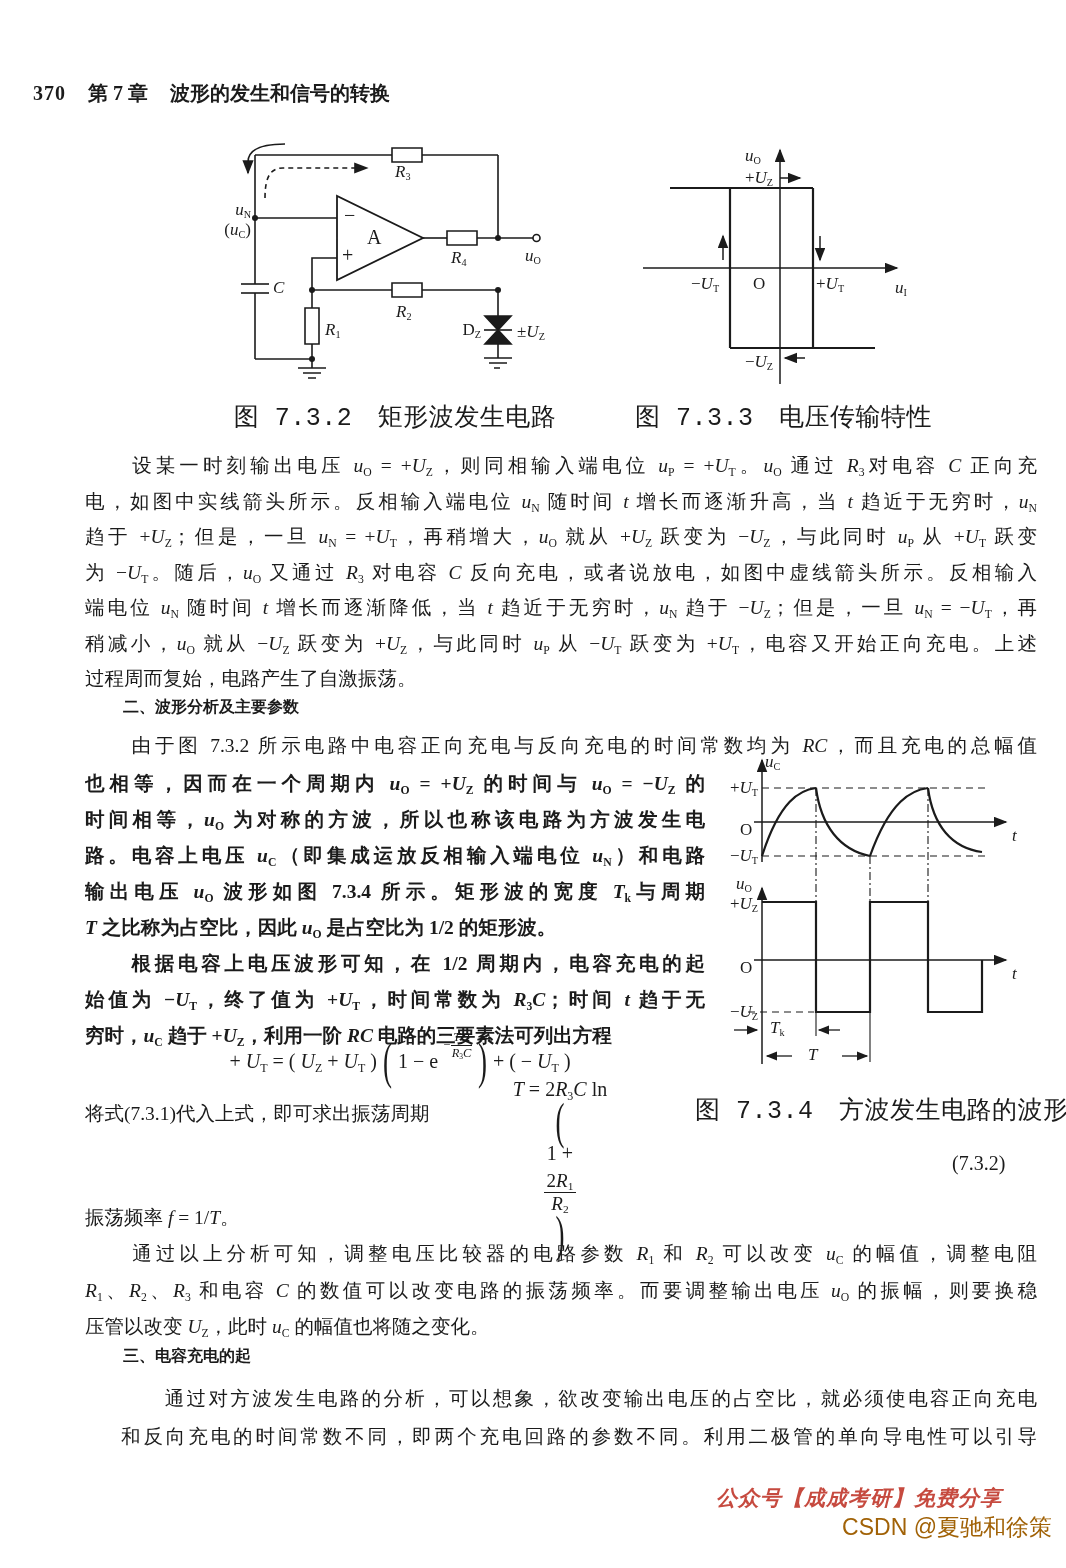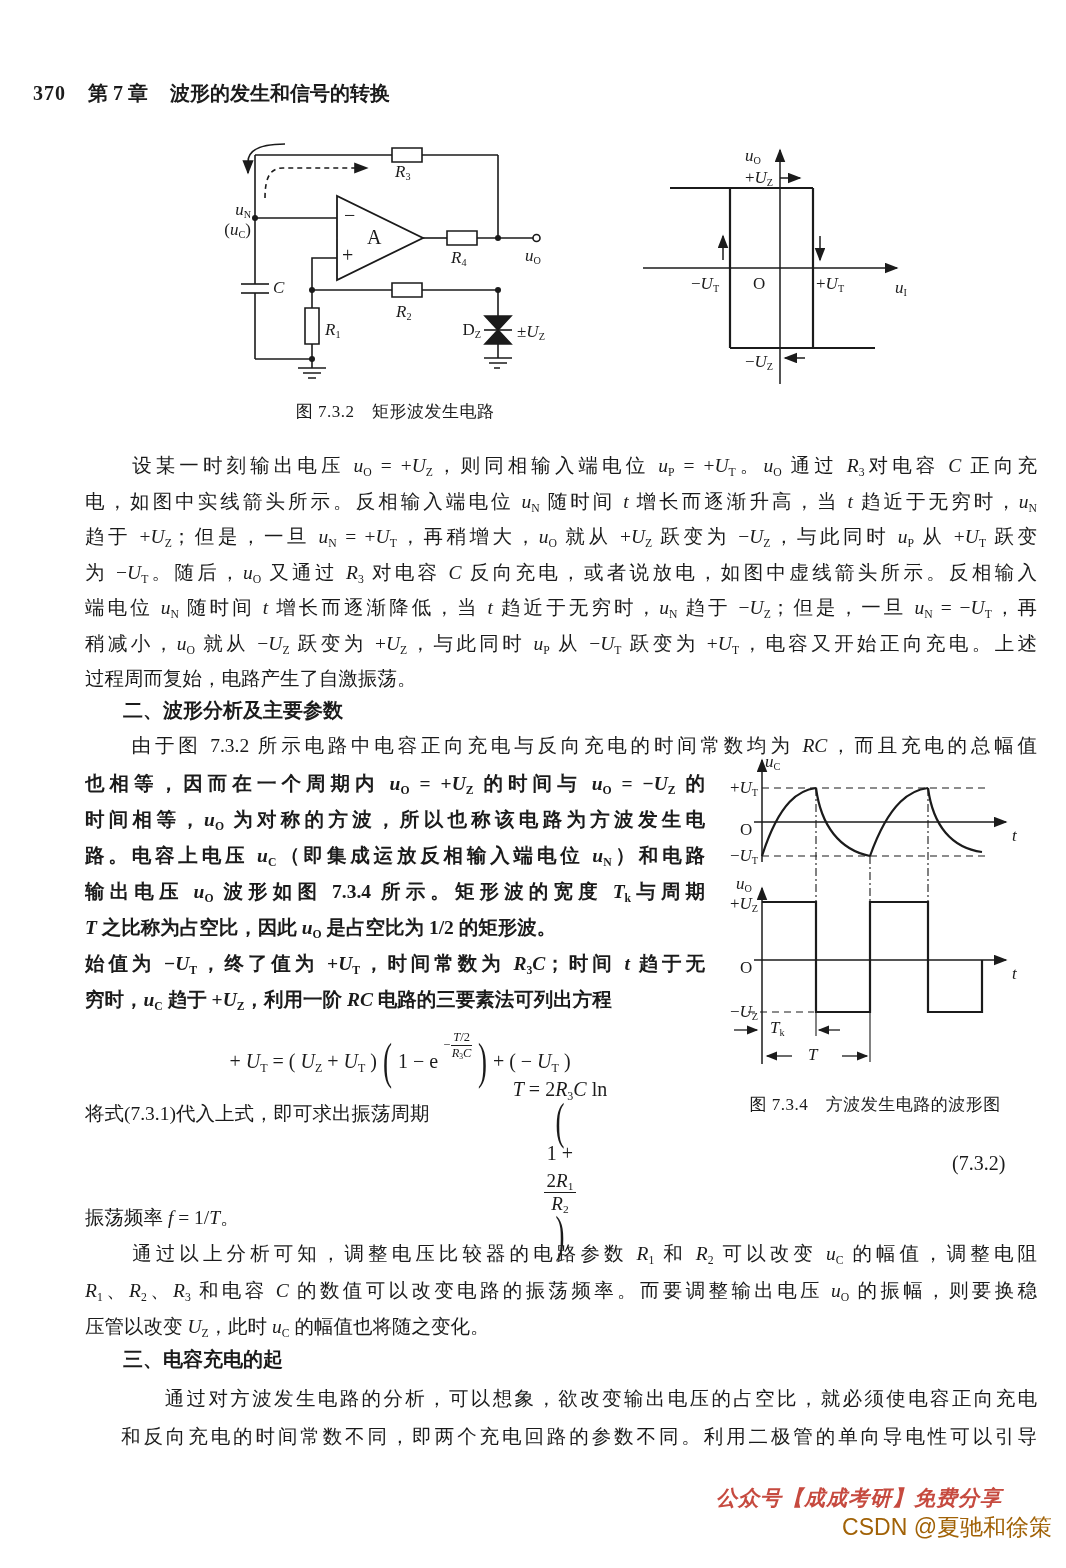--- a/index.html
+++ b/index.html
@@ -7,22 +7,22 @@
         font-family:"Liberation Serif","DejaVu Serif",serif;color:#1b1b1b;overflow:hidden;}
   .abs{position:absolute;}
   .hdr{font-size:20px;font-weight:bold;display:flex;gap:22px;align-items:baseline;}
   .hdr .num{letter-spacing:1px;}
   .ln{font-size:19.5px;height:35.5px;line-height:35.5px;text-align:justify;text-align-last:justify;
       overflow:hidden;word-break:break-all;}
   .ln.last{text-align-last:left;}
   .col38 .ln{height:38px;line-height:38px;margin-left:36px;}
   .col36 .ln{height:36px;line-height:36px;}
   .col365 .ln{height:36.5px;line-height:36.5px;}
-  .hd{font-family:"Liberation Sans","DejaVu Sans",sans-serif;font-weight:bold;font-size:20px;}
-  .cap{font-size:17px;text-align:center;letter-spacing:0.5px;white-space:nowrap;}
+  .hd{font-family:"Liberation Sans","DejaVu Sans",sans-serif;font-weight:bold;font-size:16px;}
+  .cap{font-size:25px;text-align:center;letter-spacing:0.5px;white-space:nowrap;font-family:Liberation Mono, monospace;}
   sub{font-size:0.6em;vertical-align:-0.3em;line-height:0;}
   i{font-style:italic;}
   .fig{position:absolute;}
   .fig svg{position:absolute;left:0;top:0;}
   .lbl{position:absolute;font-size:17px;line-height:1.15;white-space:nowrap;}
   .lbl.r{text-align:right;}
   .lbl.big{font-size:20px;}
   .formula{display:flex;align-items:center;justify-content:center;font-size:20px;gap:5px;}
   .bp{display:inline-block;transform:scaleY(1.9);font-size:27px;font-weight:400;padding:0 1px;}
   .frac{display:inline-flex;flex-direction:column;text-align:center;vertical-align:middle;line-height:1.15;}
@@ -135,20 +135,21 @@
       </g>
     </svg>
     <div class="lbl" style="left:110px;top:6px;"><i>u</i><sub>O</sub></div>
     <div class="lbl r" style="left:90px;top:28px;width:48px;">+<i>U</i><sub>Z</sub></div>
     <div class="lbl" style="left:56px;top:134px;">−<i>U</i><sub>T</sub></div>
     <div class="lbl" style="left:118px;top:134px;">O</div>
     <div class="lbl" style="left:181px;top:134px;">+<i>U</i><sub>T</sub></div>
     <div class="lbl" style="left:260px;top:138px;"><i>u</i><sub>I</sub></div>
     <div class="lbl r" style="left:90px;top:212px;width:48px;">−<i>U</i><sub>Z</sub></div>
   </div>
+  <div class="abs cap" style="left:635px;top:400px;width:290px;">图 7.3.3　电压传输特性</div>
 
   <div class="abs" style="left:85px;top:448px;width:952px;">
     <div class="ln">　　设某一时刻输出电压 <i>u</i><sub>O</sub> = +<i>U</i><sub>Z</sub>，则同相输入端电位 <i>u</i><sub>P</sub> = +<i>U</i><sub>T</sub>。<i>u</i><sub>O</sub> 通过 <i>R</i><sub>3</sub>对电容 <i>C</i> 正向充</div>
     <div class="ln">电，如图中实线箭头所示。反相输入端电位 <i>u</i><sub>N</sub> 随时间 <i>t</i> 增长而逐渐升高，当 <i>t</i> 趋近于无穷时，<i>u</i><sub>N</sub></div>
     <div class="ln">趋于 +<i>U</i><sub>Z</sub>；但是，一旦 <i>u</i><sub>N</sub> = +<i>U</i><sub>T</sub>，再稍增大，<i>u</i><sub>O</sub> 就从 +<i>U</i><sub>Z</sub> 跃变为 −<i>U</i><sub>Z</sub>，与此同时 <i>u</i><sub>P</sub> 从 +<i>U</i><sub>T</sub> 跃变</div>
     <div class="ln">为 −<i>U</i><sub>T</sub>。随后，<i>u</i><sub>O</sub> 又通过 <i>R</i><sub>3</sub> 对电容 <i>C</i> 反向充电，或者说放电，如图中虚线箭头所示。反相输入</div>
     <div class="ln">端电位 <i>u</i><sub>N</sub> 随时间 <i>t</i> 增长而逐渐降低，当 <i>t</i> 趋近于无穷时，<i>u</i><sub>N</sub> 趋于 −<i>U</i><sub>Z</sub>；但是，一旦 <i>u</i><sub>N</sub> = −<i>U</i><sub>T</sub>，再</div>
     <div class="ln">稍减小，<i>u</i><sub>O</sub> 就从 −<i>U</i><sub>Z</sub> 跃变为 +<i>U</i><sub>Z</sub>，与此同时 <i>u</i><sub>P</sub> 从 −<i>U</i><sub>T</sub> 跃变为 +<i>U</i><sub>T</sub>，电容又开始正向充电。上述</div>
     <div class="ln last">过程周而复始，电路产生了自激振荡。</div>
   </div>
@@ -157,20 +158,21 @@
 
   <div class="abs" style="left:85px;top:728px;width:952px;">
     <div class="ln">　　由于图 7.3.2 所示电路中电容正向充电与反向充电的时间常数均为 <i>RC</i>，而且充电的总幅值</div>
   </div>
   <div class="abs col36" style="left:85px;top:766px;width:620px;font-weight:bold;">
     <div class="ln">也相等，因而在一个周期内 <i>u</i><sub>O</sub> = +<i>U</i><sub>Z</sub> 的时间与 <i>u</i><sub>O</sub> = −<i>U</i><sub>Z</sub> 的</div>
     <div class="ln">时间相等，<i>u</i><sub>O</sub> 为对称的方波，所以也称该电路为方波发生电</div>
     <div class="ln">路。电容上电压 <i>u</i><sub>C</sub>（即集成运放反相输入端电位 <i>u</i><sub>N</sub>）和电路</div>
     <div class="ln">输出电压 <i>u</i><sub>O</sub> 波形如图 7.3.4 所示。矩形波的宽度 <i>T</i><sub>k</sub>与周期</div>
     <div class="ln last"><i>T</i> 之比称为占空比，因此 <i>u</i><sub>O</sub> 是占空比为 1/2 的矩形波。</div>
+    <div class="ln">　　根据电容上电压波形可知，在 1/2 周期内，电容充电的起</div>
     <div class="ln">始值为 −<i>U</i><sub>T</sub>，终了值为 +<i>U</i><sub>T</sub>，时间常数为 <i>R</i><sub>3</sub><i>C</i>；时间 <i>t</i> 趋于无</div>
     <div class="ln last">穷时，<i>u</i><sub>C</sub> 趋于 +<i>U</i><sub>Z</sub>，利用一阶 <i>RC</i> 电路的三要素法可列出方程</div>
   </div>
 
   <div class="fig" style="left:712px;top:752px;width:330px;height:320px;">
     <svg width="330" height="320" viewBox="0 0 330 320">
       <defs>
         <marker id="ah3" markerWidth="10" markerHeight="8" refX="8" refY="3.5" orient="auto">
           <path d="M0,0 L9,3.5 L0,7 z" fill="#1b1b1b"></path>
         </marker>

